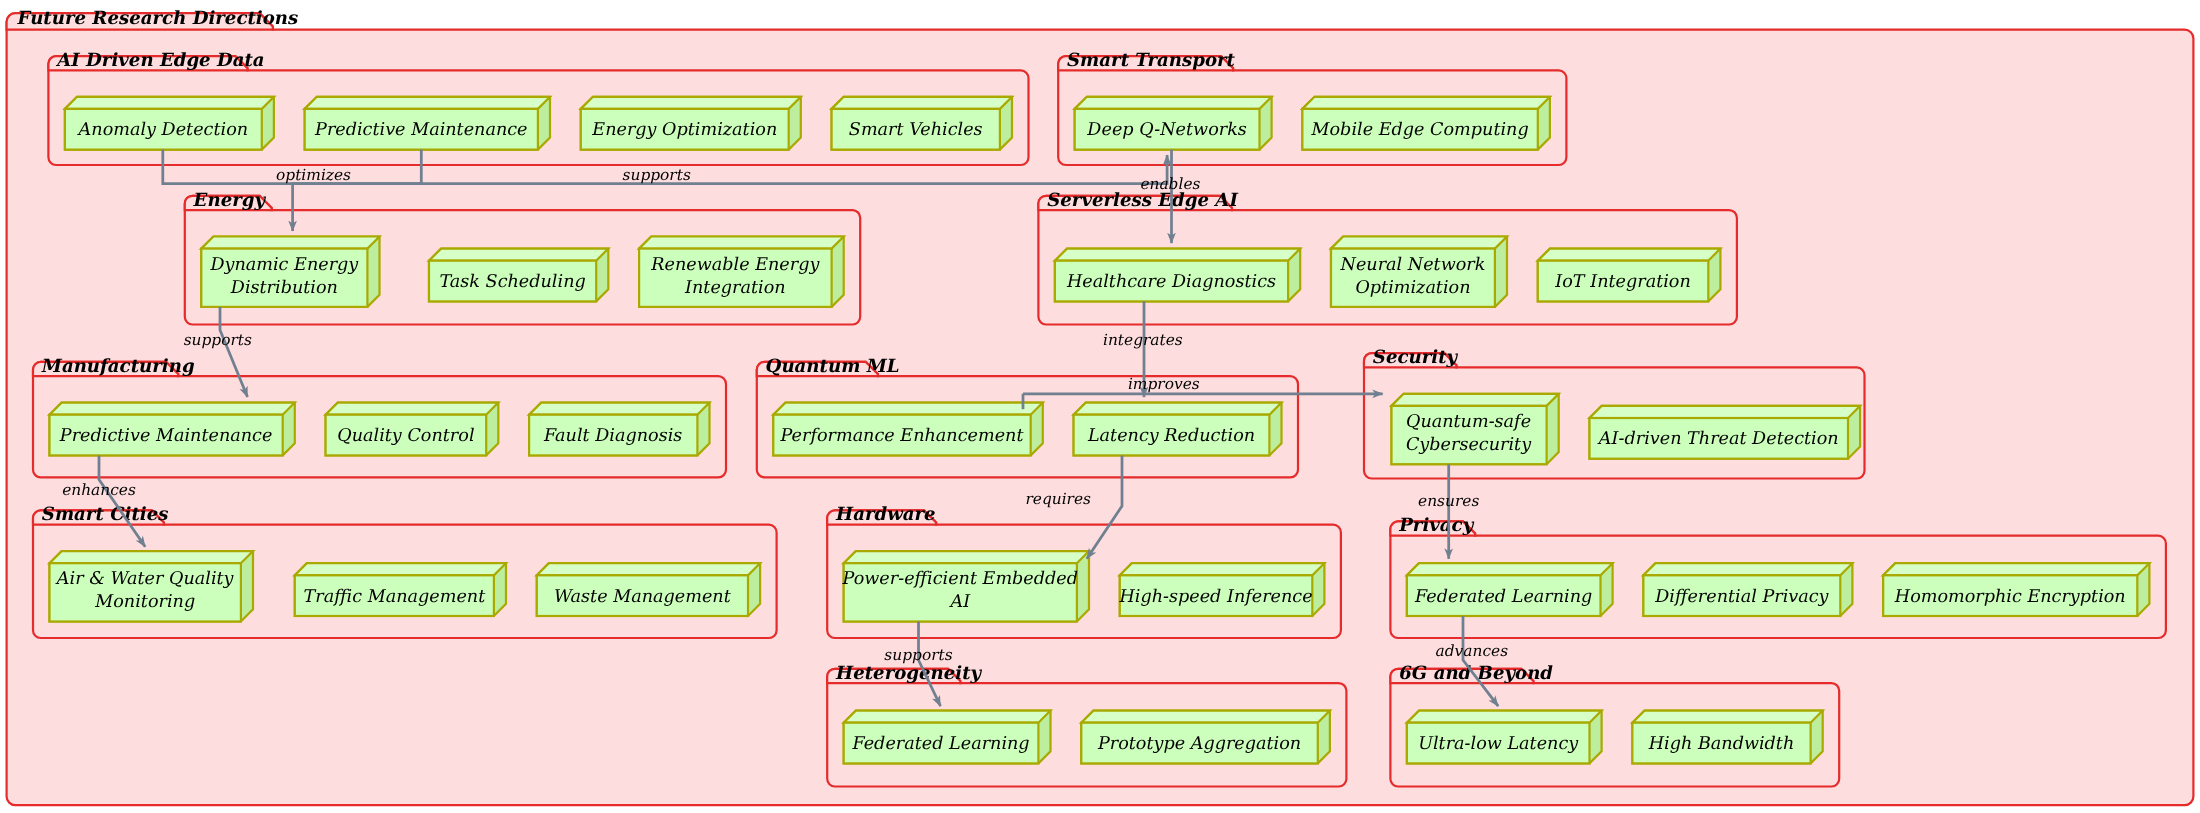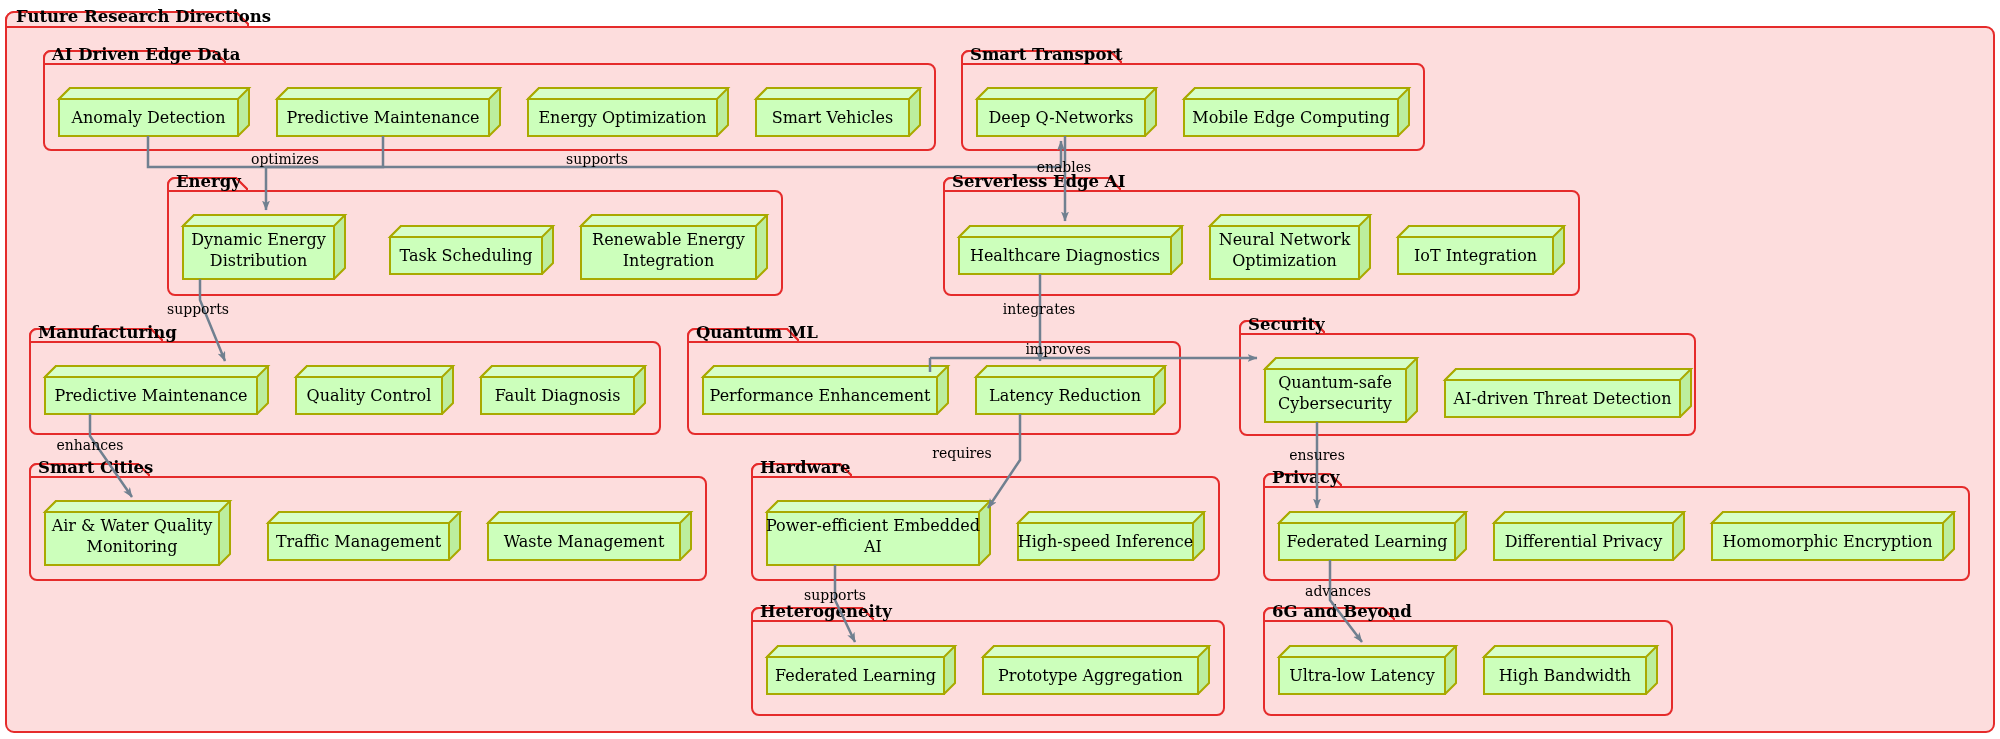--- a/index.html
+++ b/index.html
@@ -1,18 +1,18 @@
 <!DOCTYPE html>
 <html><head>
 <meta charset="utf-8">
 <style>
   html,body{margin:0;padding:0;background:#ffffff;}
   body{width:2000px;height:739px;overflow:hidden;
        font-family:"DejaVu Serif","Liberation Serif",serif;}
-  #stage{position:relative;width:1692px;height:739px;}
+  #stage{position:relative;width:1692px;height:739px;font-style:italic;}
   svg.diagram{display:block;width:2000px;height:739px;}
   .pkg-title{font-family:"DejaVu Serif","Liberation Serif",serif;font-weight:bold;
              font-size:16.5px;fill:#000000;}
   .node-label{font-family:"DejaVu Serif","Liberation Serif",serif;font-size:16px;
               fill:#000000;text-anchor:middle;}
   .edge-label{font-family:"DejaVu Serif","Liberation Serif",serif;font-size:14px;
               fill:#000000;text-anchor:middle;}
 </style>
 </head>
 <body>

